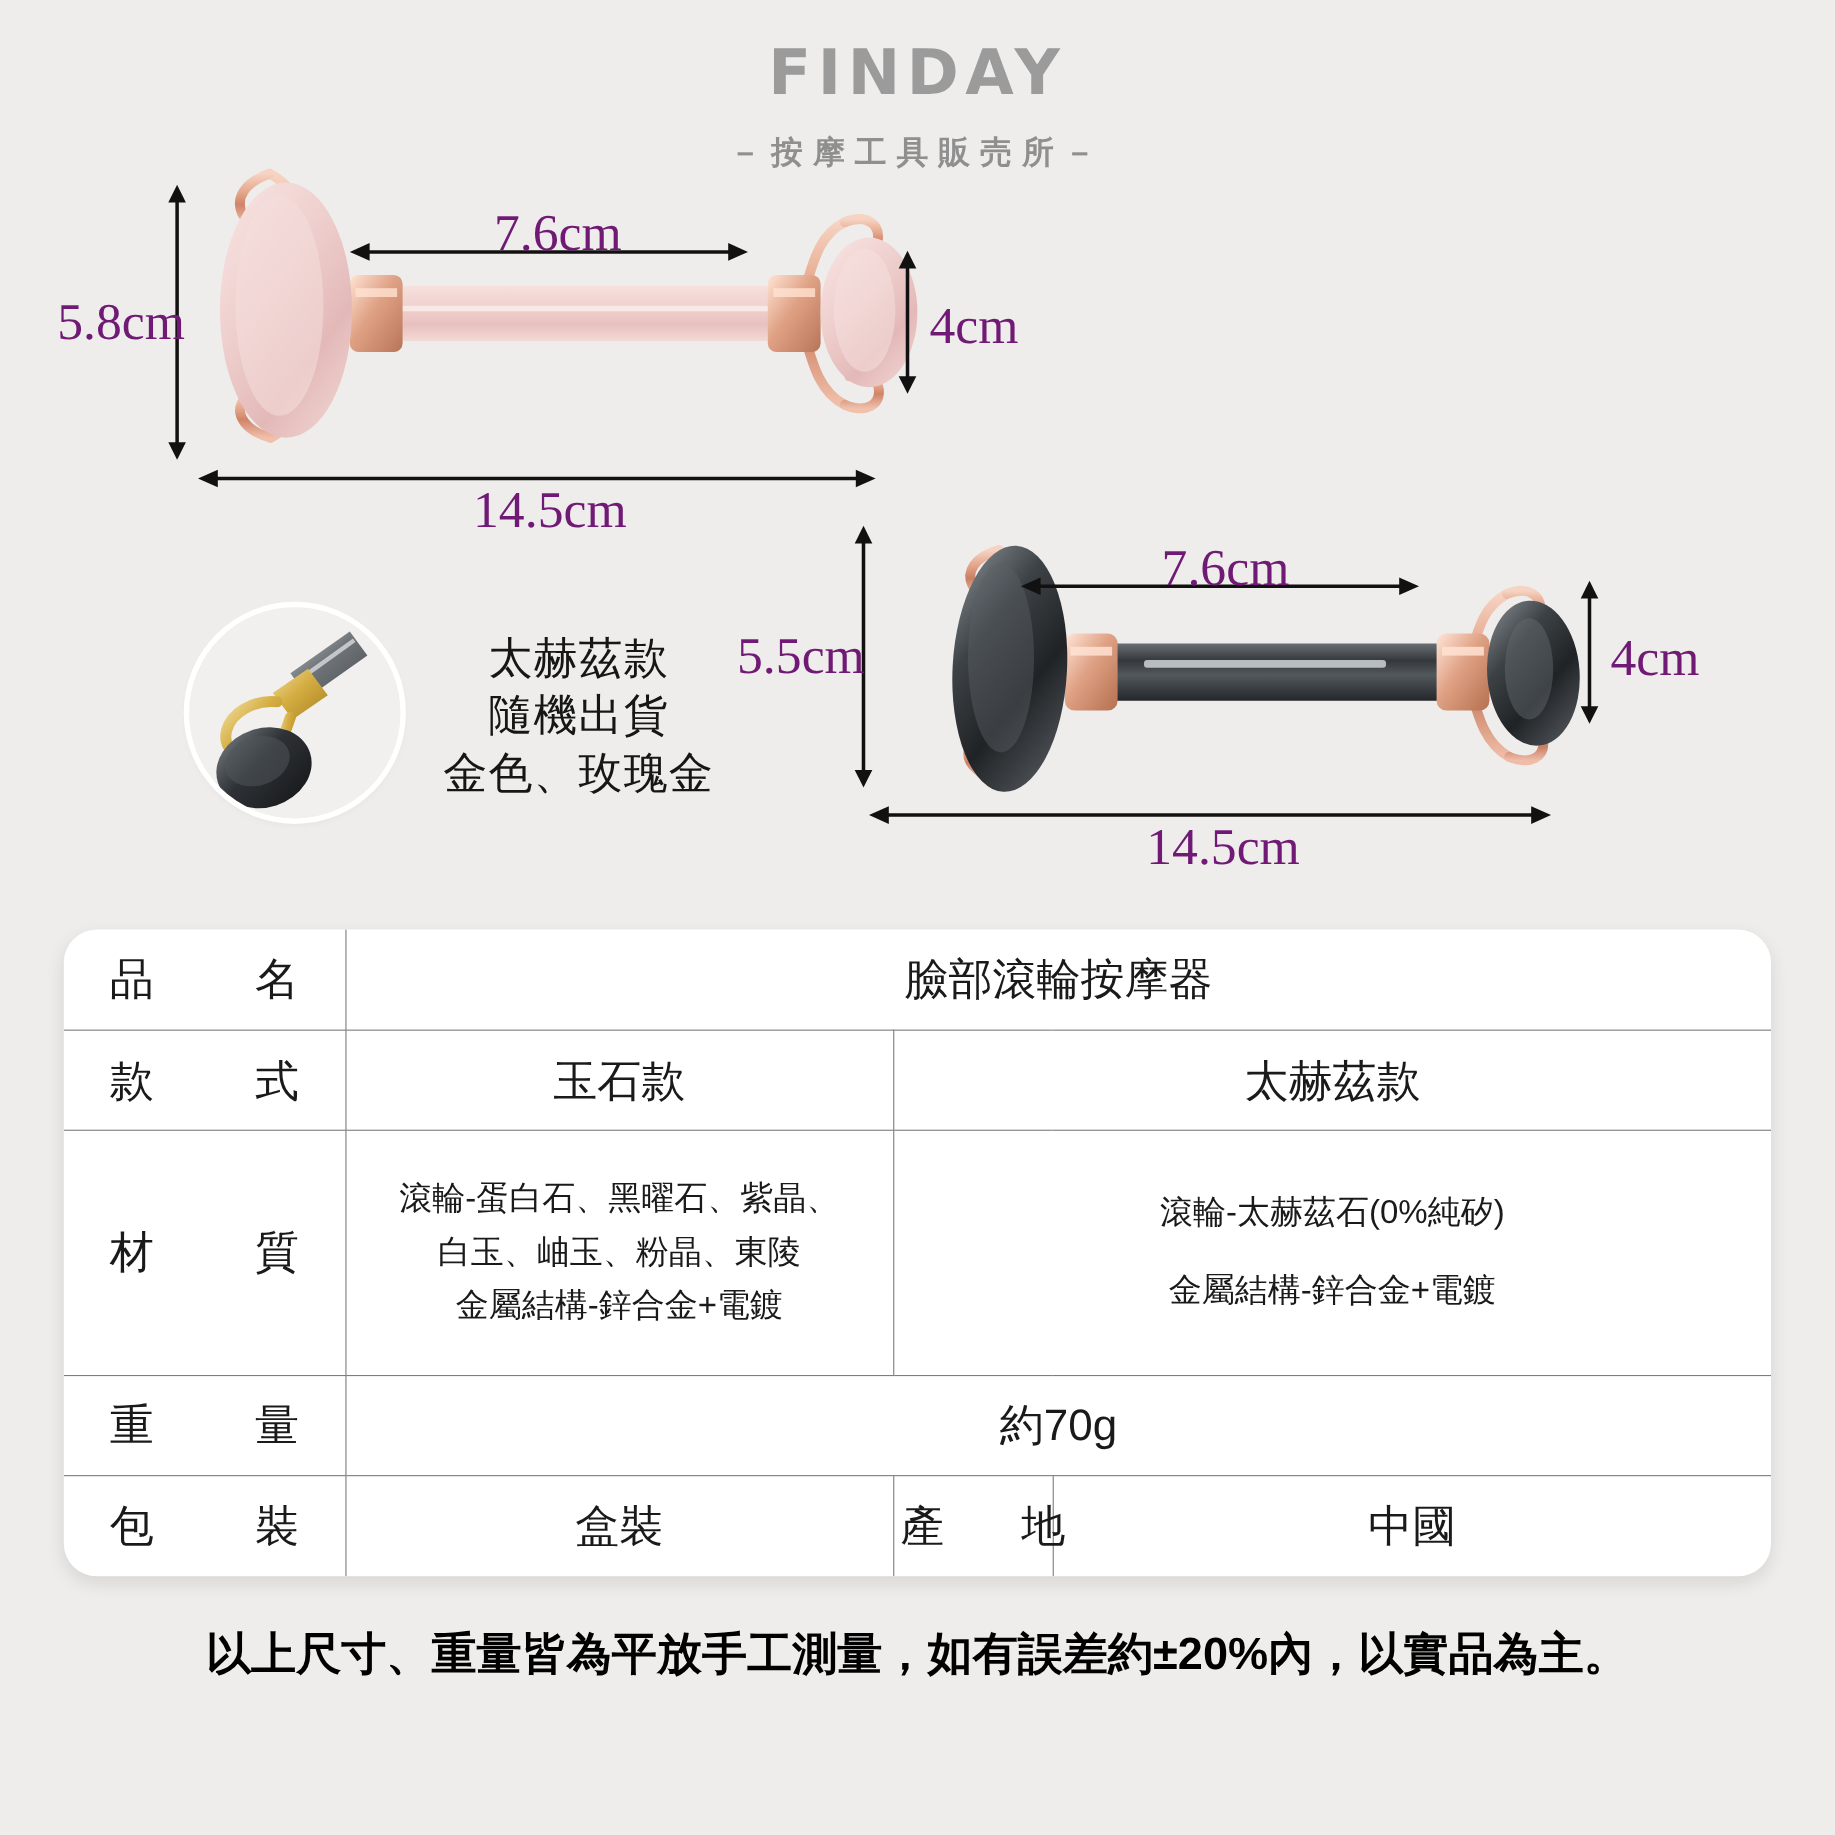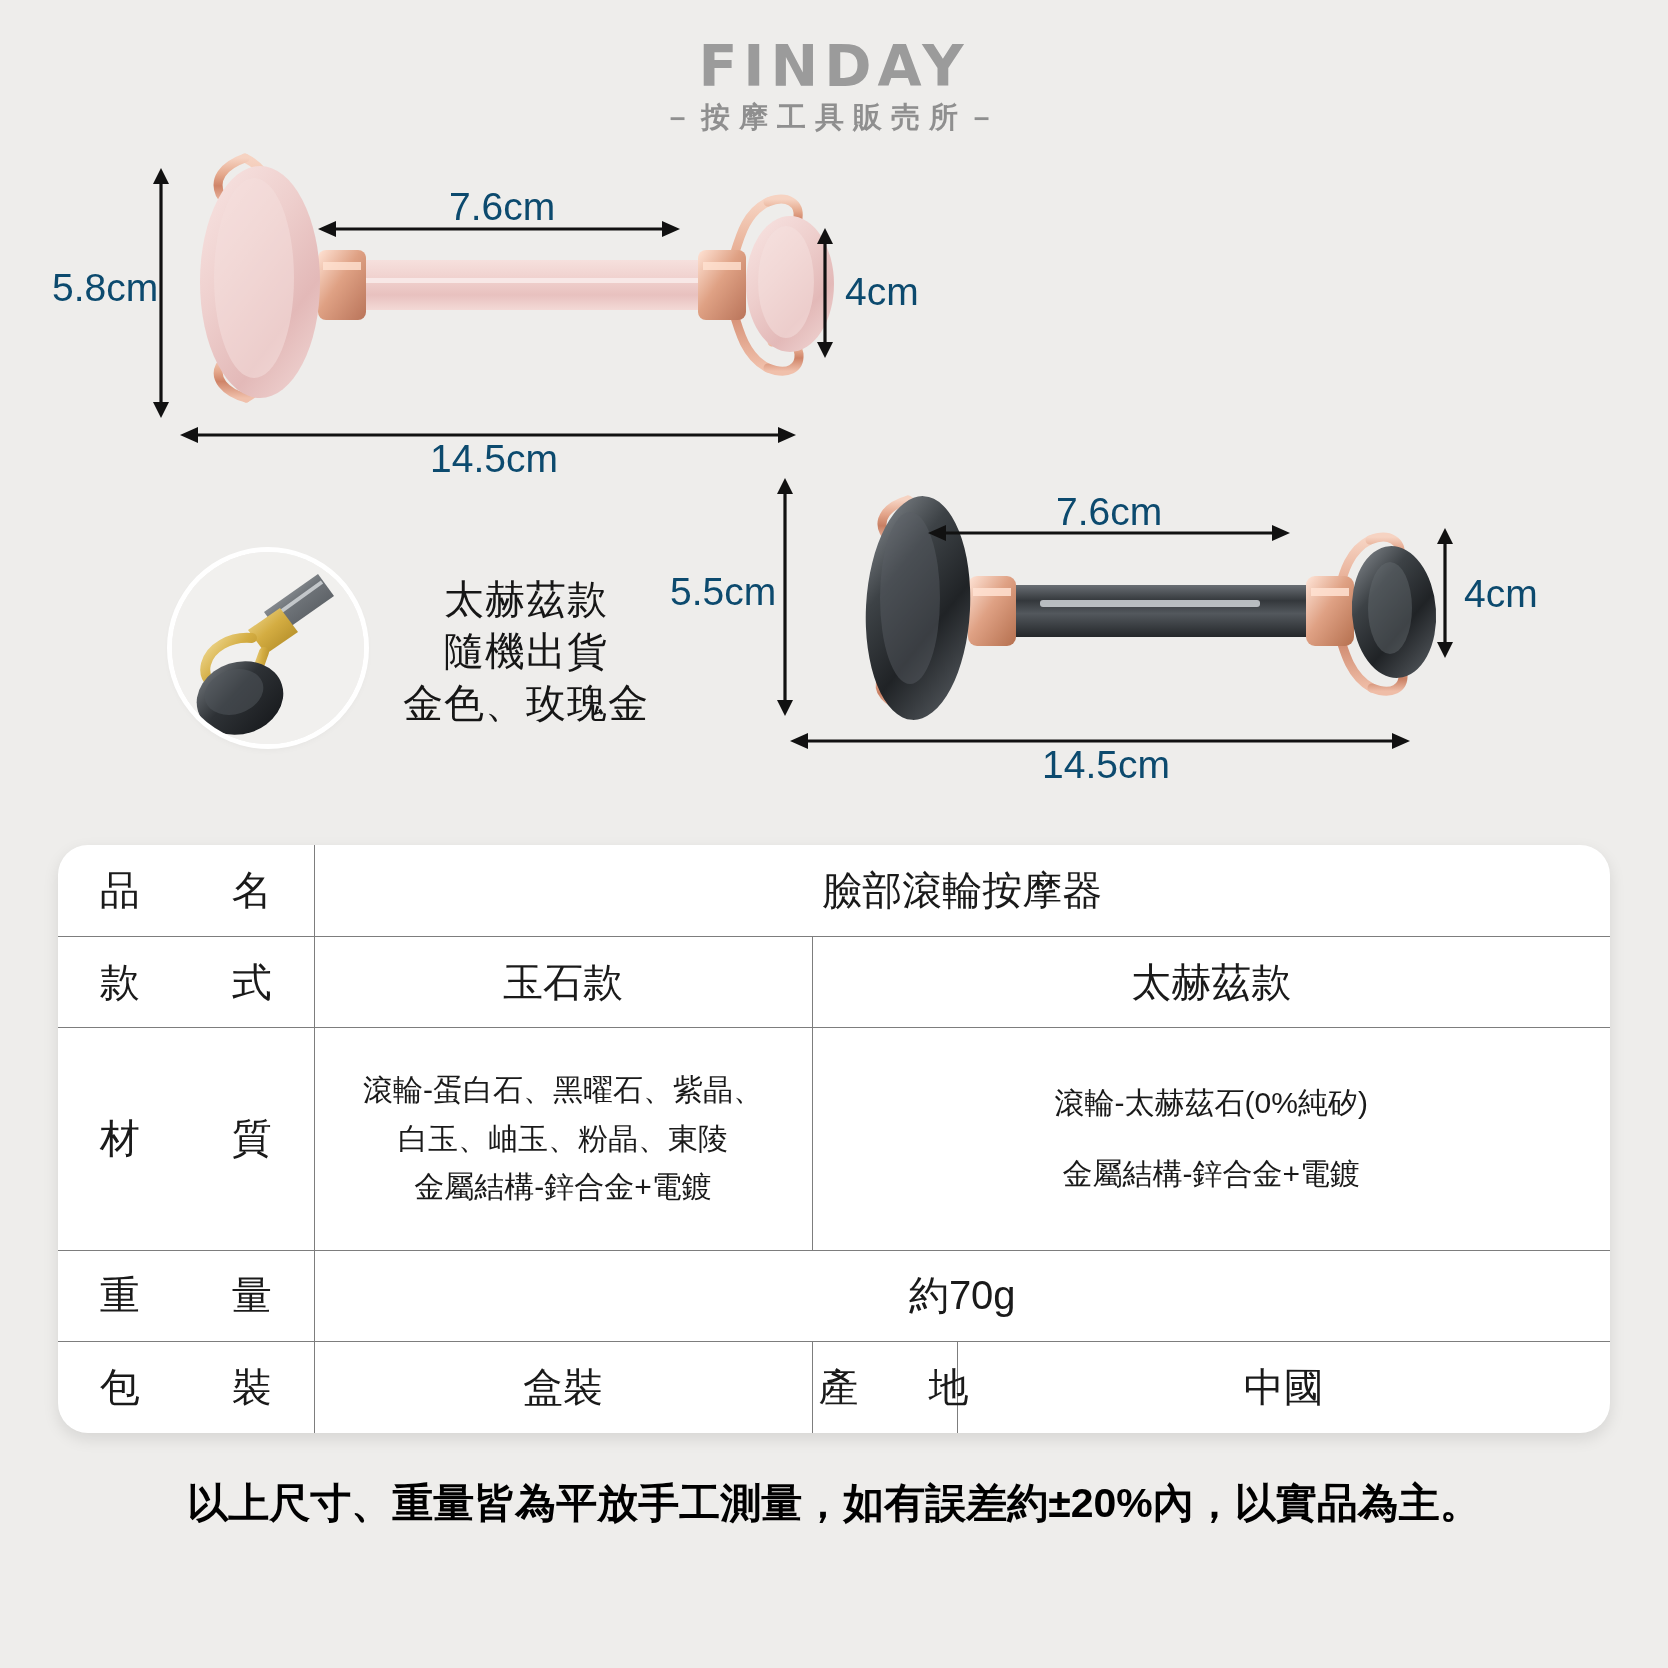--- a/index.html
+++ b/index.html
@@ -13,26 +13,26 @@
   }
   .page{position:absolute;inset:0;}
 
   
   .logo-wrap{position:absolute;left:0;top:38px;width:1668px;text-align:center;}
   .logo-word{
     font-size:57px;font-weight:700;letter-spacing:6px;color:#9b9b9b;
     line-height:1;font-family:"DejaVu Sans",sans-serif;
   }
   .logo-sub{
-    margin-top:8px;font-size:29px;font-weight:700;color:#8f8f8f;
+    margin-top:30px;font-size:29px;font-weight:700;color:#8f8f8f;
     letter-spacing:9px;line-height:1;
   }
 
   
-  .dim{position:absolute;font-size:39px;color:#0c4a6e;white-space:nowrap;letter-spacing:0px;}
+  .dim{position:absolute;font-size:47px;color:#701a75;white-space:nowrap;letter-spacing:0px;font-family:Liberation Serif, serif;}
 
   
   .arrow-svg{position:absolute;overflow:visible;}
 
   
   .roller{position:absolute;}
 
   
   .inset-circle{
     position:absolute;left:172px;top:552px;width:192px;height:192px;

